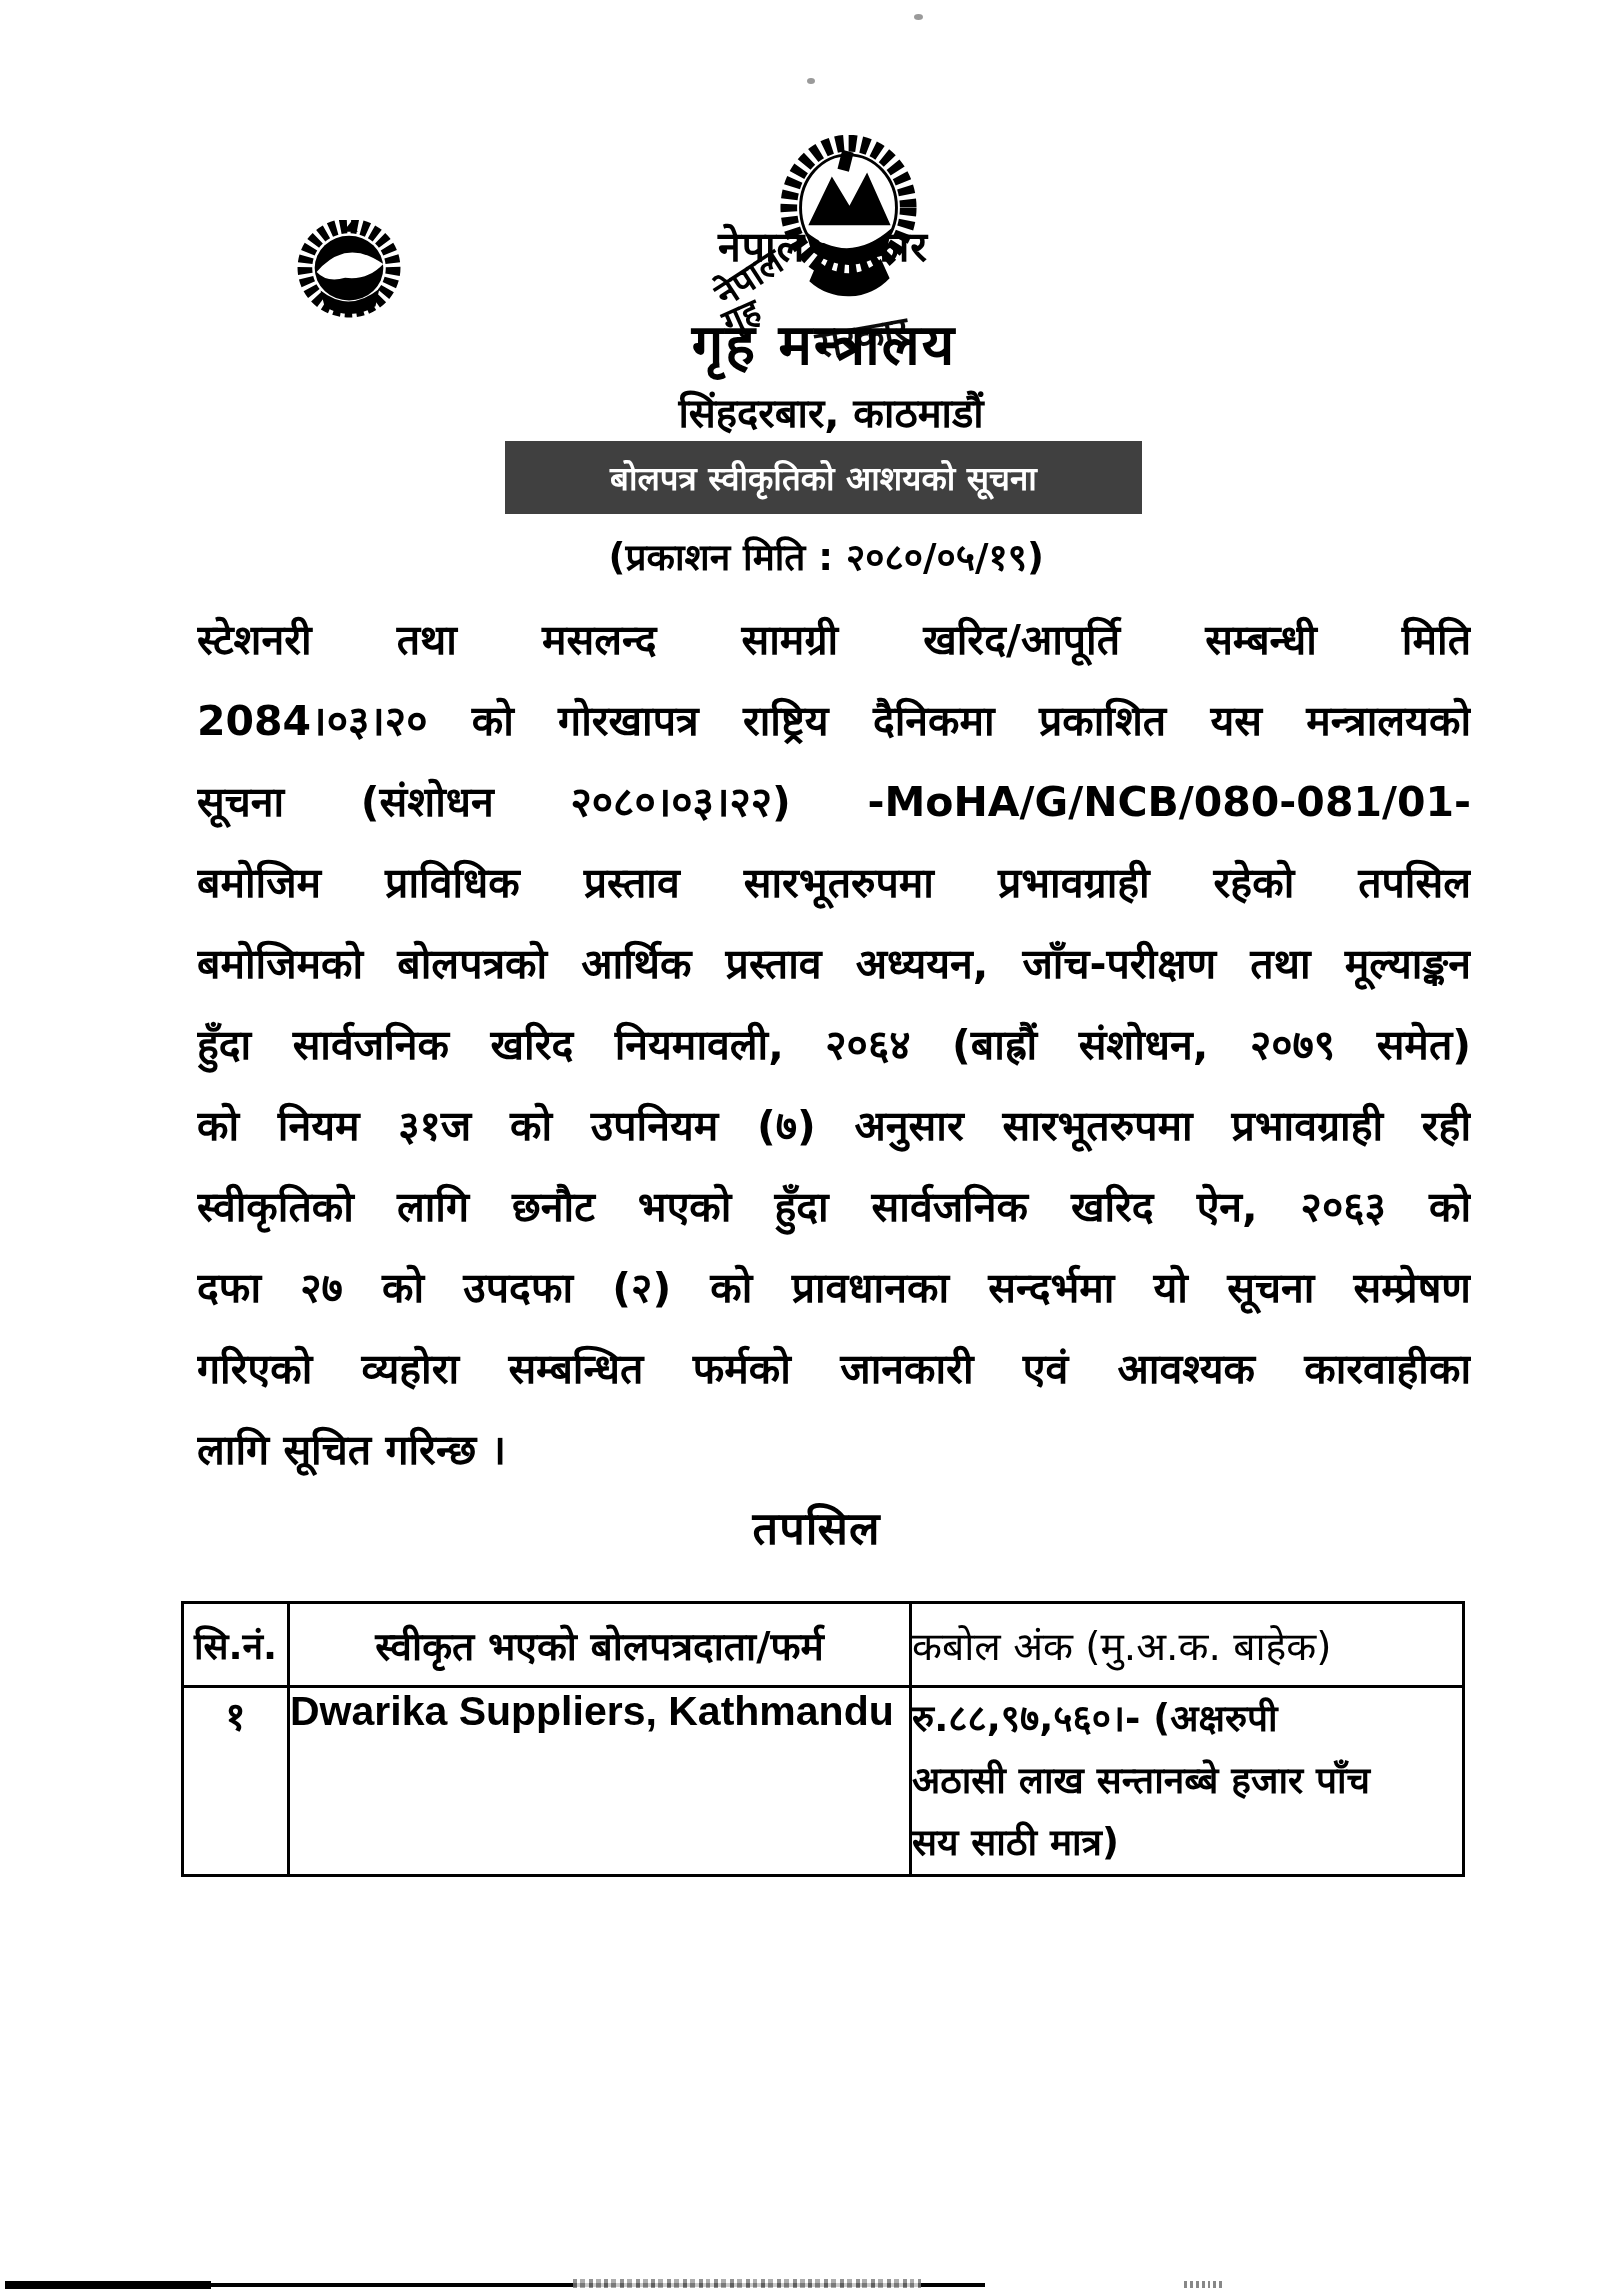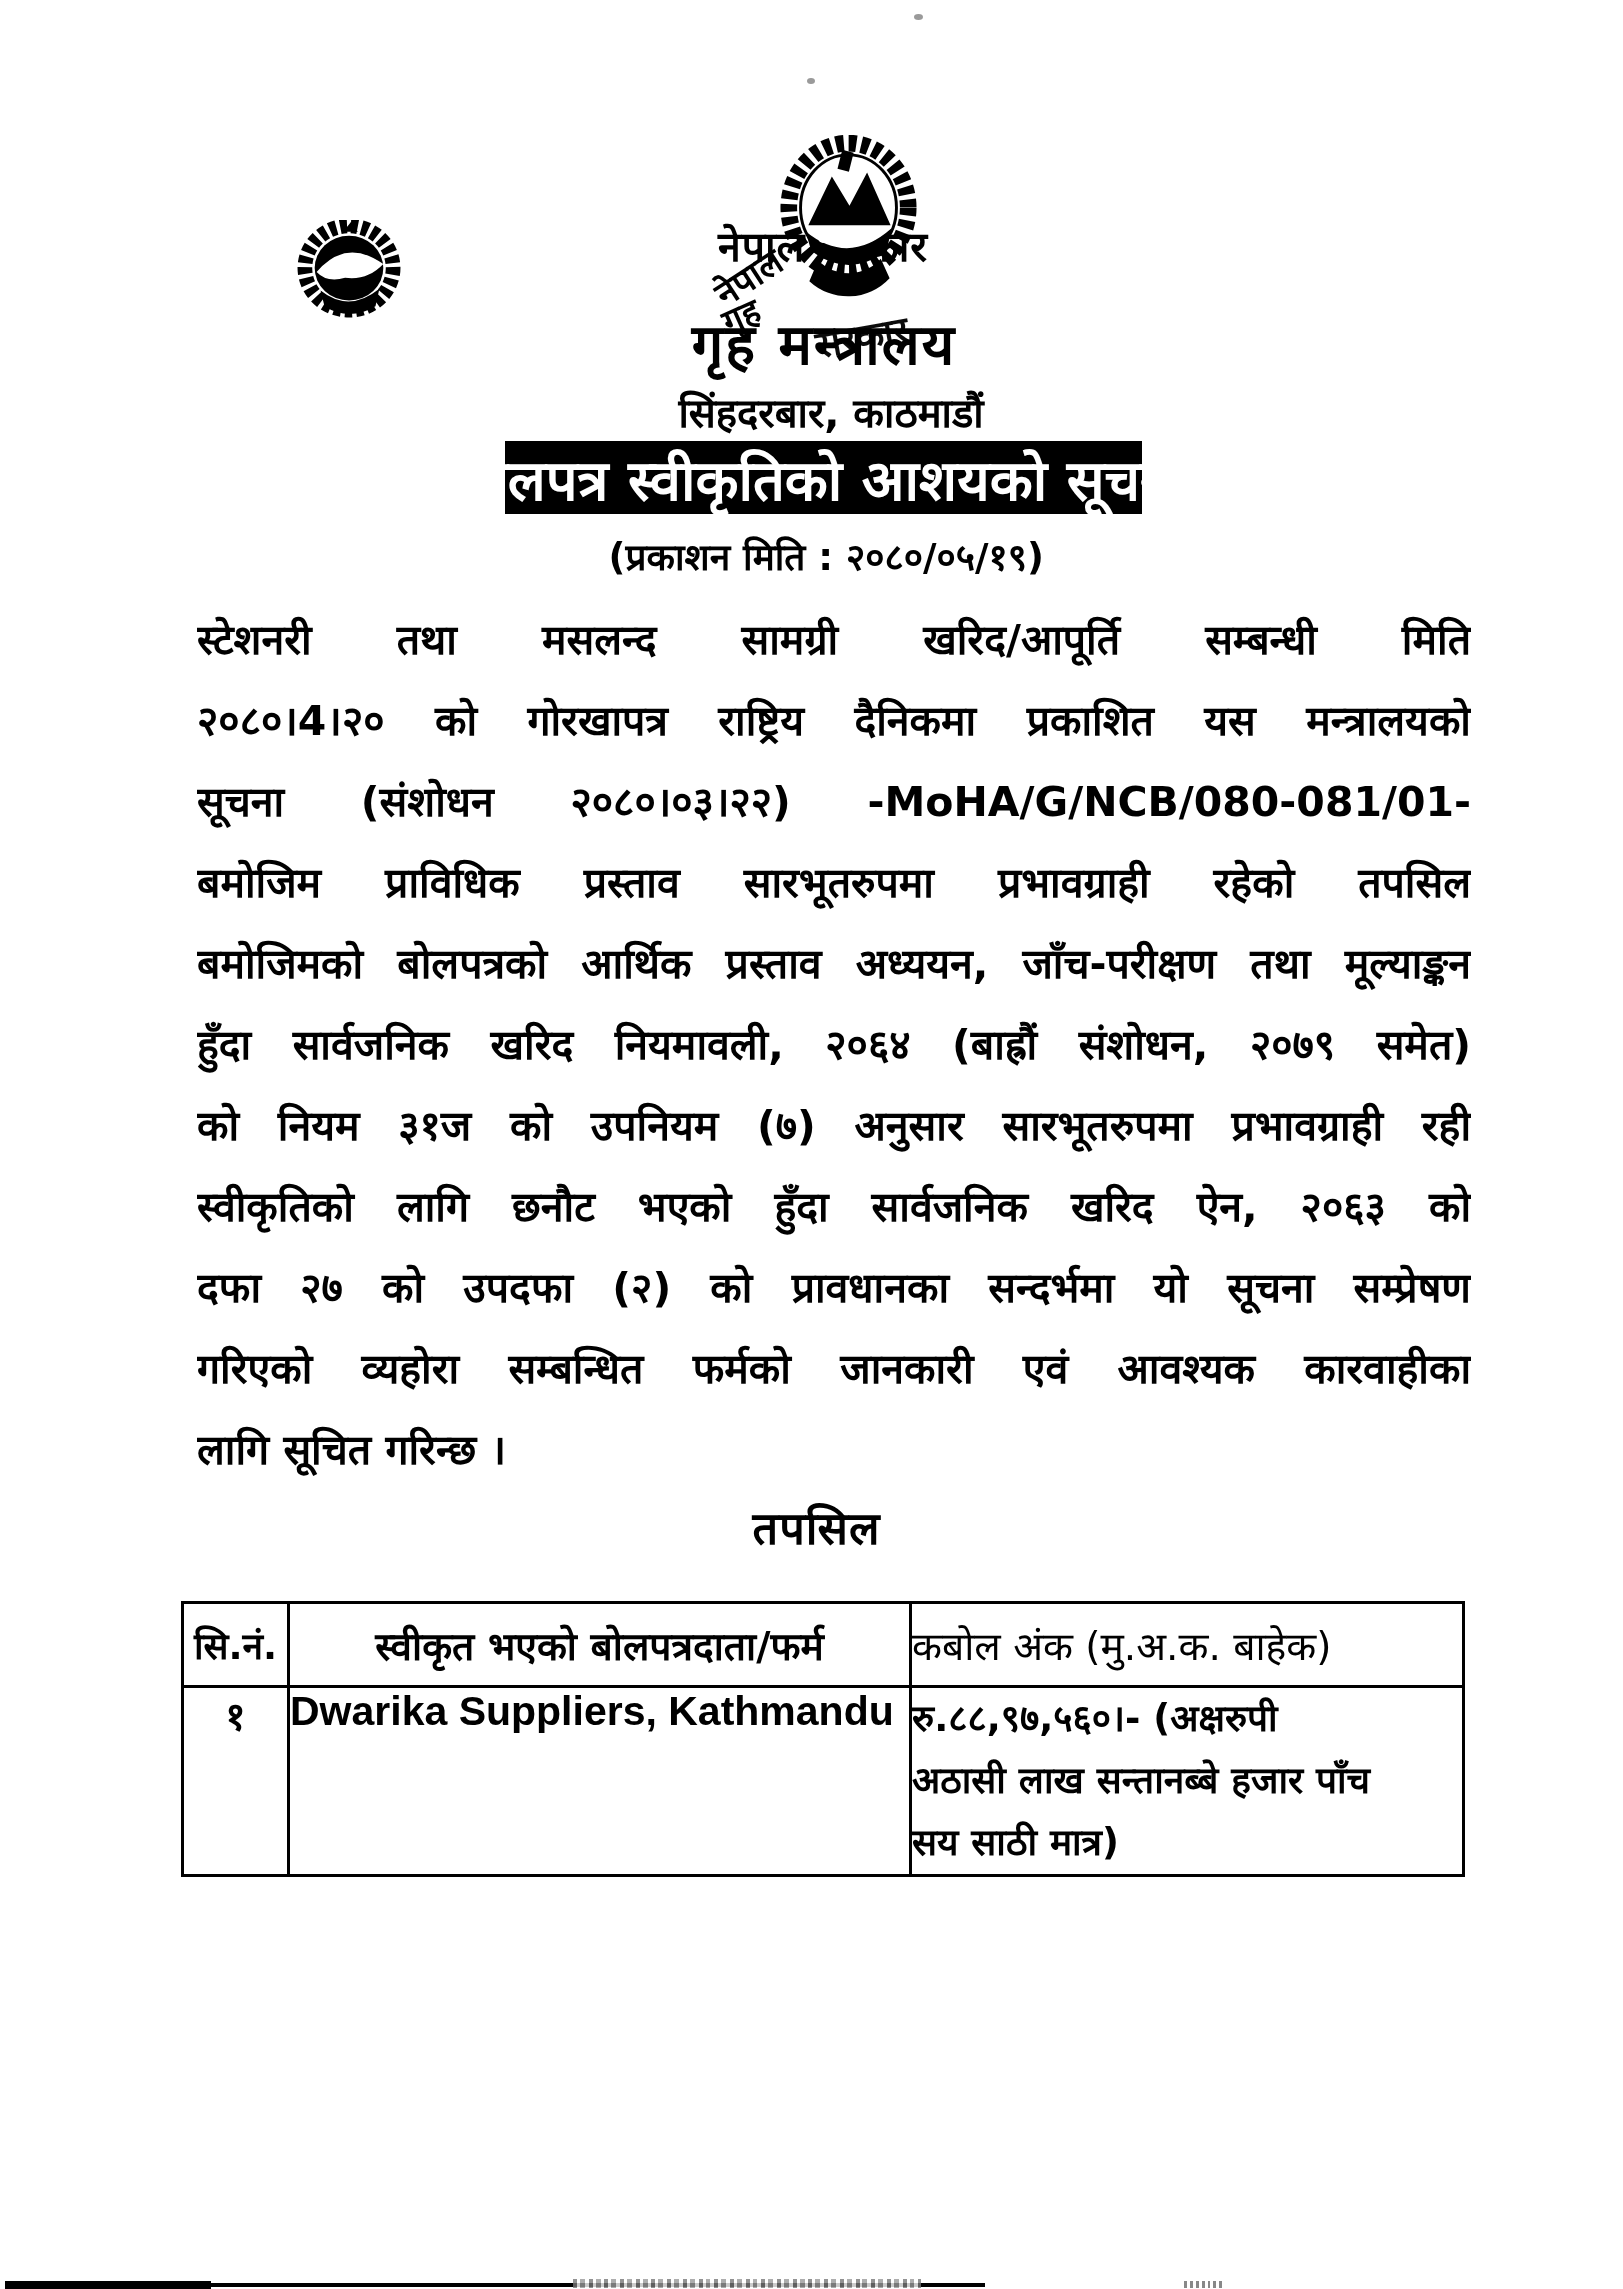--- a/index.html
+++ b/index.html
@@ -22,22 +22,22 @@
   .stamp-rot1{left:712px;top:253px;font-size:35px;font-weight:bold;
     transform:rotate(-33deg);z-index:4;}
   .stamp-rot2{left:722px;top:292px;font-size:34px;font-weight:bold;
     transform:rotate(-24deg);z-index:4;}
   .stamp-rot3{left:815px;top:310px;font-size:37px;font-weight:bold;
     transform:rotate(-10deg);z-index:5;opacity:.95;}
   .ministry-title{left:616px;top:304px;width:416px;text-align:center;
     font-size:56px;font-weight:bold;z-index:6;letter-spacing:2px;}
   .address{left:19.6px;top:384px;width:1623px;text-align:center;
     font-size:40px;font-weight:bold;}
-  .banner{left:505px;top:441px;width:637px;height:73px;background:#000000;
-    color:#fff;font-size:56px;font-weight:bold;display:flex;
+  .banner{left:505px;top:441px;width:637px;height:73px;background:#404040;
+    color:#fff;font-size:33px;font-weight:bold;display:flex;
     align-items:center;justify-content:center;white-space:nowrap;}
   .publication{left:14.7px;top:530px;width:1623px;text-align:center;
     font-size:37px;font-weight:bold;}
 
   
   .body-block{left:167px;top:600px;width:1304px;}
   .bline{
     height:81px;line-height:81px;
     font-size:41px;font-weight:bold;
     text-align:justify;text-align-last:justify;
@@ -119,21 +119,21 @@
   <div class="abs ministry-title">गृह मन्त्रालय</div>
 
   <div class="abs address">सिंहदरबार, काठमाडौं</div>
 
   <div class="abs banner">बोलपत्र स्वीकृतिको आशयको सूचना</div>
 
   <div class="abs publication">(प्रकाशन मिति : २०८०/०५/१९)</div>
 
   <div class="abs body-block">
     <div class="bline">स्टेशनरी तथा मसलन्द सामग्री खरिद/आपूर्ति सम्बन्धी मिति</div>
-    <div class="bline">२०८०।4।२० को गोरखापत्र राष्ट्रिय दैनिकमा प्रकाशित यस मन्त्रालयको</div>
+    <div class="bline">2084।०३।२० को गोरखापत्र राष्ट्रिय दैनिकमा प्रकाशित यस मन्त्रालयको</div>
     <div class="bline">सूचना (संशोधन २०८०।०३।२२) -MoHA/G/NCB/080-081/01-</div>
     <div class="bline">बमोजिम प्राविधिक प्रस्ताव सारभूतरुपमा प्रभावग्राही रहेको तपसिल</div>
     <div class="bline">बमोजिमको बोलपत्रको आर्थिक प्रस्ताव अध्ययन, जाँच-परीक्षण तथा मूल्याङ्कन</div>
     <div class="bline">हुँदा सार्वजनिक खरिद नियमावली, २०६४ (बाह्रौं संशोधन, २०७९ समेत)</div>
     <div class="bline">को नियम ३१ज को उपनियम (७) अनुसार सारभूतरुपमा प्रभावग्राही रही</div>
     <div class="bline">स्वीकृतिको लागि छनौट भएको हुँदा सार्वजनिक खरिद ऐन, २०६३ को</div>
     <div class="bline">दफा २७ को उपदफा (२) को प्रावधानका सन्दर्भमा यो सूचना सम्प्रेषण</div>
     <div class="bline">गरिएको व्यहोरा सम्बन्धित फर्मको जानकारी एवं आवश्यक कारवाहीका</div>
     <div class="bline last">लागि सूचित गरिन्छ ।</div>
   </div>

